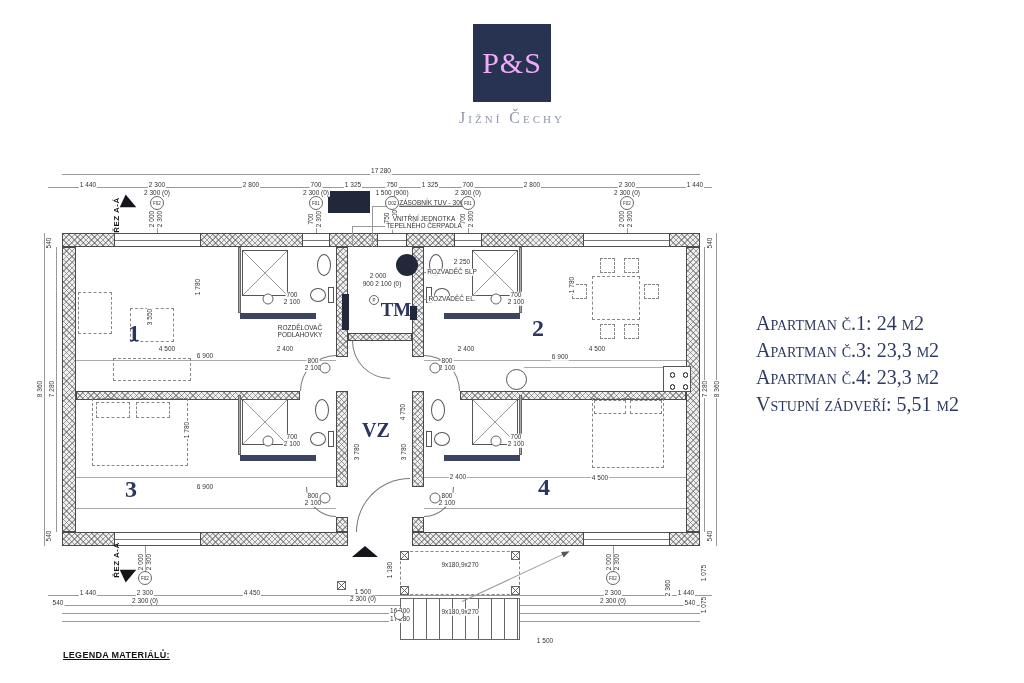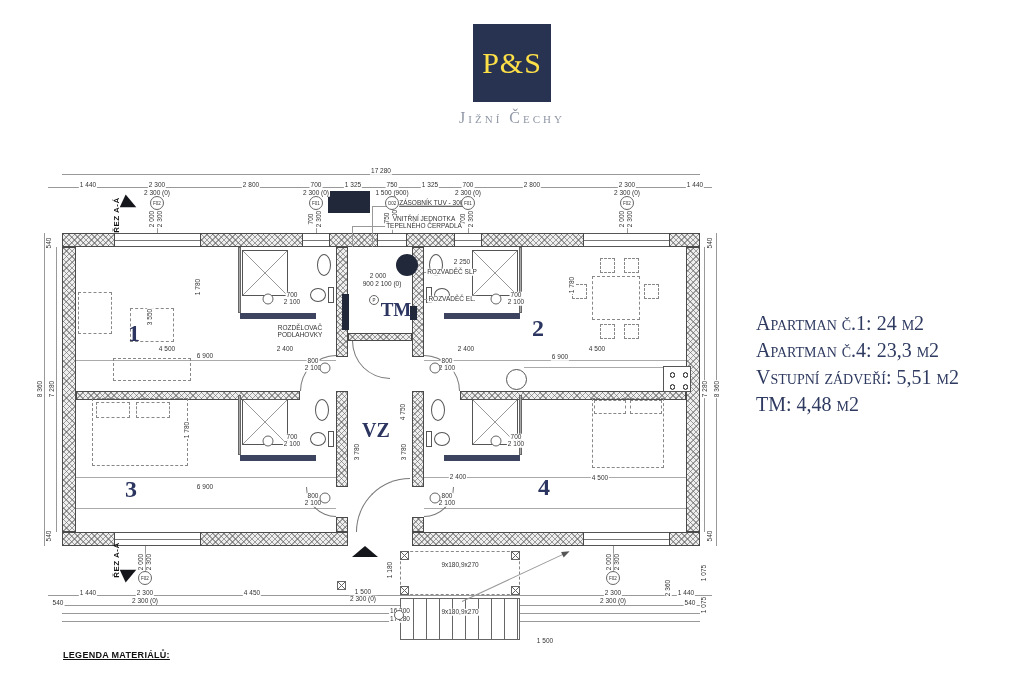--- a/index.html
+++ b/index.html
@@ -1,21 +1,21 @@
 <!DOCTYPE html>
 <html><head>
 <meta charset="utf-8">
 <style>
   html,body{margin:0;padding:0}
   body{width:1024px;height:683px;position:relative;background:#fff;overflow:hidden;
        font-family:"Liberation Sans",sans-serif}
   
   #logo{position:absolute;left:473px;top:24px;width:78px;height:78px;background:#283352;
         display:flex;align-items:center;justify-content:center}
-  #logo span{font-family:"Liberation Serif",serif;color:#fde047;font-size:30px;letter-spacing:1px}
+  #logo span{font-family:"Liberation Serif",serif;color:#f0abfc;font-size:30px;letter-spacing:1px}
   #hdr{position:absolute;left:262px;top:106px;width:500px;text-align:center;
        font-family:"Liberation Serif",serif;font-variant:small-caps}
   #hdr .co{font-size:22px;letter-spacing:2.5px;color:#2e3760}
   #hdr .re{font-size:16px;letter-spacing:3px;color:#9097a6;margin-top:3px}
   #hdr .fl{font-size:14px;font-weight:bold;letter-spacing:2px;color:#2e3760;margin-top:5px}
   
   #aptlist{position:absolute;left:756px;top:310px;width:240px;
            font-family:"Liberation Serif",serif;font-variant:small-caps;
            font-size:20px;line-height:27px;color:#2e3a60}
   
@@ -76,23 +76,23 @@
 
 <div id="logo">
   <span>P&amp;S</span>
 </div>
 <div id="hdr">
   <div class="re">Jižní Čechy</div>
 </div>
 
 <div id="aptlist">
   <div>Apartman č.1: 24 m2</div>
+  <div>Apartman č.3: 23,3 m2</div>
   <div>Apartman č.4: 23,3 m2</div>
   <div>Vstupní zádveří: 5,51 m2</div>
-  <div>TM: 4,48 m2</div>
 </div>
 
 <div id="plan">
 
   <div class="wall" style="left:62px;top:233px;width:53px;height:14px"></div>
   <div class="wall" style="left:200px;top:233px;width:103px;height:14px"></div>
   <div class="wall" style="left:329px;top:233px;width:49px;height:14px"></div>
   <div class="wall" style="left:406px;top:233px;width:49px;height:14px"></div>
   <div class="wall" style="left:481px;top:233px;width:103px;height:14px"></div>
   <div class="wall" style="left:669px;top:233px;width:31px;height:14px"></div>

